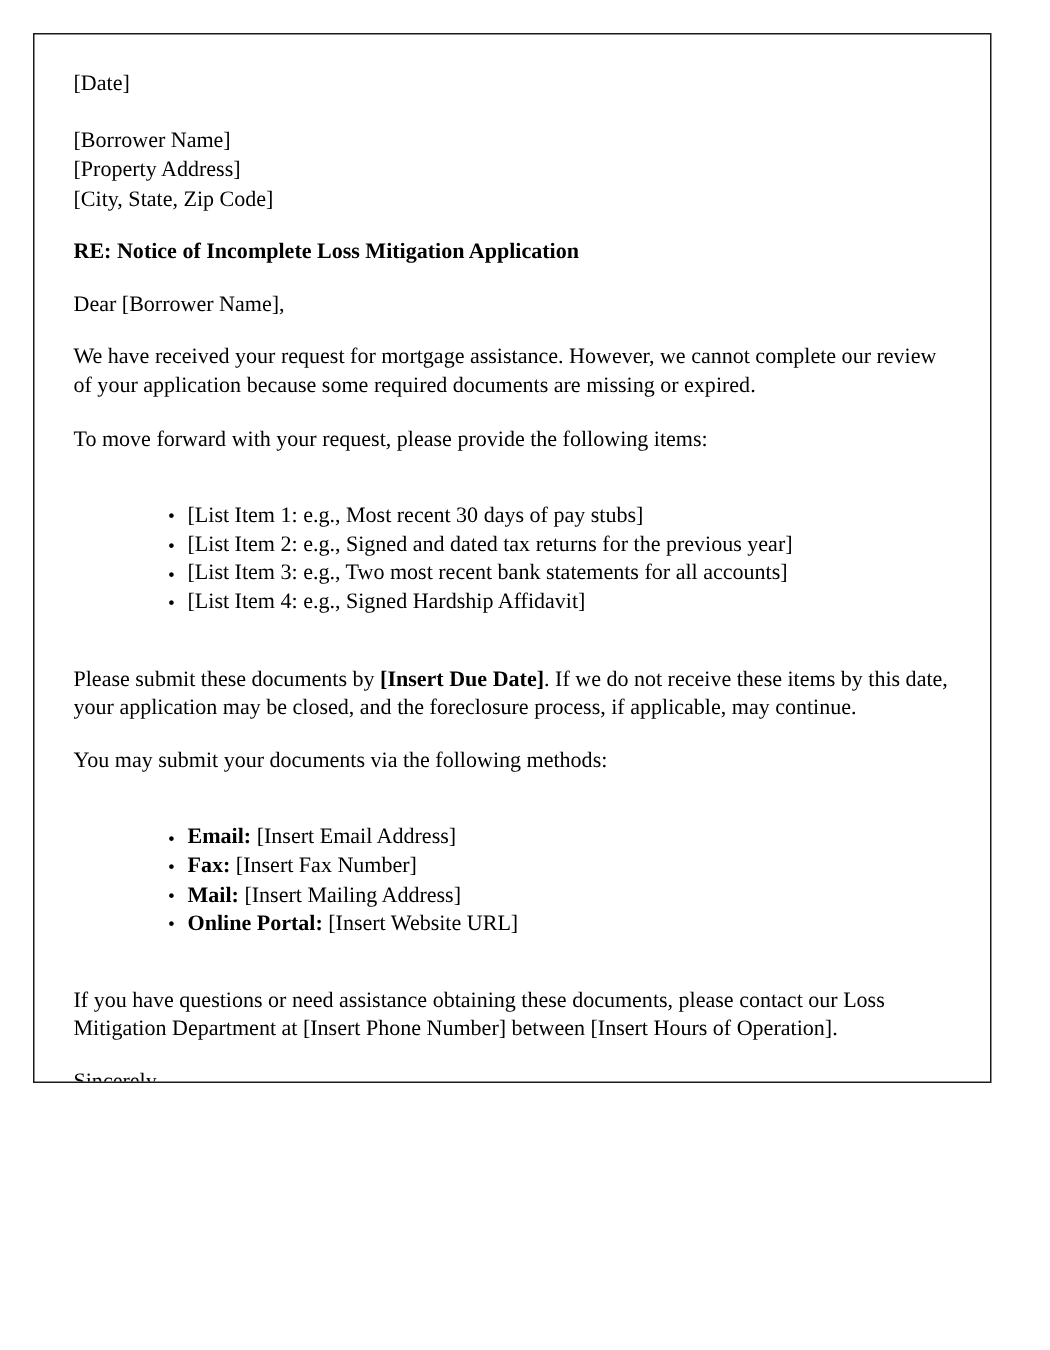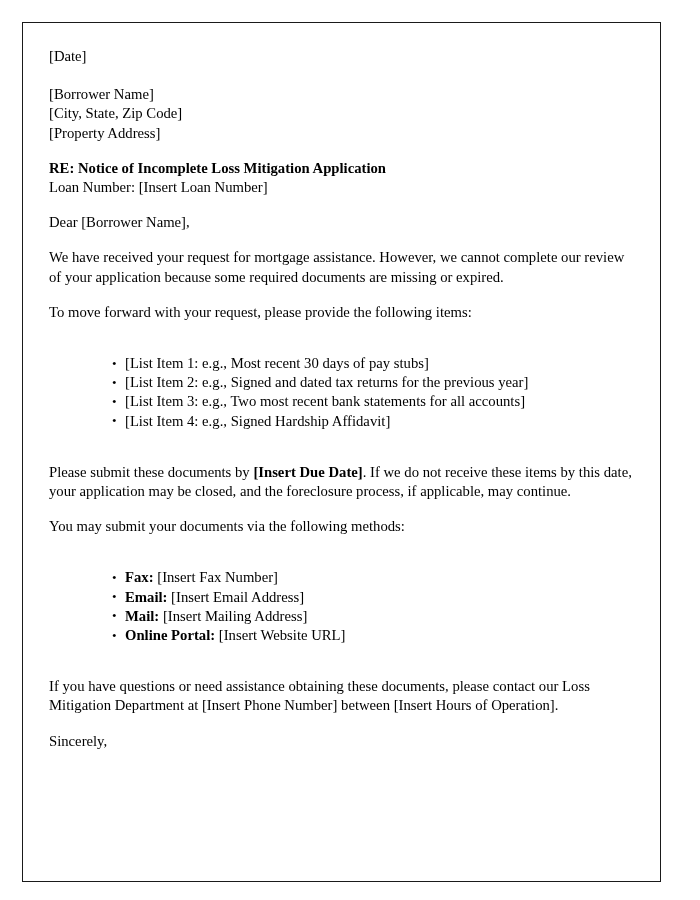--- a/index.html
+++ b/index.html
@@ -14,21 +14,21 @@
     font-family: "Liberation Serif", "DejaVu Serif", serif;
     color: #000000;
     -webkit-font-smoothing: antialiased;
   }
 
   .page-frame {
     position: absolute;
     left: 22px;
     top: 22px;
     width: 639px;
-    height: 860px;
+    height: 700px;
     border: 1.4px solid #1a1a1a;
     box-sizing: border-box;
     background: #ffffff;
     overflow: hidden;
   }
 
   .letter-body {
     position: absolute;
     left: 26px;
     top: 24px;
@@ -87,29 +87,28 @@
   <div class="letter-body">
 
     <div class="block">
       <span class="addr-line">[Date]</span>
     </div>
 
     <div class="gap-lg"></div>
 
     <div class="block">
       <span class="addr-line">[Borrower Name]</span>
+      <span class="addr-line">[Property Address]</span>
       <span class="addr-line">[City, State, Zip Code]</span>
-      <span class="addr-line">[Property Address]</span>
     </div>
 
     <div class="gap-md"></div>
 
     <div class="block">
       <span class="re-line">RE: Notice of Incomplete Loss Mitigation Application</span>
-      <span class="meta-line">Loan Number: [Insert Loan Number]</span>
     </div>
 
     <div class="gap-md"></div>
 
     <p class="para">Dear [Borrower Name],</p>
 
     <div class="gap-md"></div>
 
     <p class="para">We have received your request for mortgage assistance. However, we cannot complete our review of your application because some required documents are missing or expired.</p>
 
@@ -130,22 +129,22 @@
 
     <p class="para"><span>Please submit these documents by </span><span class="bold">[Insert Due Date]</span><span>. If we do not receive these items by this date, your application may be closed, and the foreclosure process, if applicable, may continue.</span></p>
 
     <div class="gap-md"></div>
 
     <p class="para">You may submit your documents via the following methods:</p>
 
     <div class="gap-md"></div>
 
     <ul class="doc-list">
+      <li><span class="bold">Email:</span> <span>[Insert Email Address]</span></li>
       <li><span class="bold">Fax:</span> <span>[Insert Fax Number]</span></li>
-      <li><span class="bold">Email:</span> <span>[Insert Email Address]</span></li>
       <li><span class="bold">Mail:</span> <span>[Insert Mailing Address]</span></li>
       <li><span class="bold">Online Portal:</span> <span>[Insert Website URL]</span></li>
     </ul>
 
     <div class="gap-md"></div>
 
     <p class="para">If you have questions or need assistance obtaining these documents, please contact our Loss Mitigation Department at [Insert Phone Number] between [Insert Hours of Operation].</p>
 
     <div class="gap-md"></div>
 

